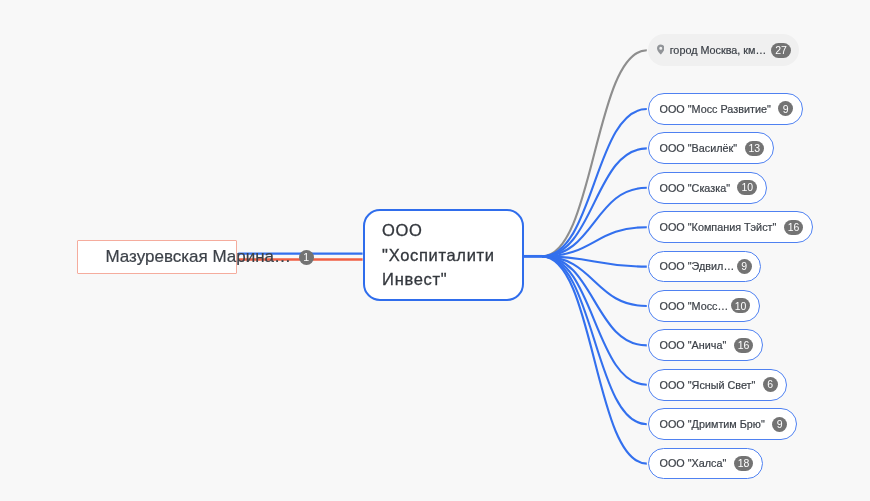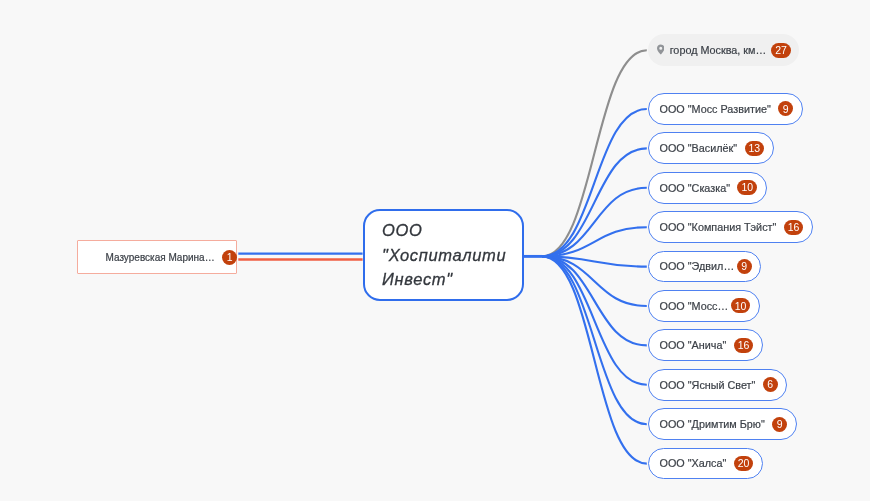--- a/index.html
+++ b/index.html
@@ -11,46 +11,46 @@
   .node{backface-visibility:hidden;}
   svg#edge-layer{position:absolute;left:0;top:0;width:870px;height:501px;pointer-events:none;}
   .node{position:absolute;box-sizing:border-box;display:flex;align-items:center;white-space:nowrap;}
 
   
   #center-node{
     left:362.6px;top:208.6px;width:161px;height:92.6px;
     border:2.5px solid #2f6dec;border-radius:17px;background:#ffffff;
     display:block;padding:0;
   }
-  #center-node .ctext{position:absolute;left:17.5px;top:7.2px;font-style:italic;}
+  #center-node .ctext{position:absolute;left:17.5px;top:7.2px;}
   #center-node .cline{font-size:16.5px;line-height:24.8px;color:#33373d;
                       letter-spacing:0.68px;-webkit-text-stroke:0.3px #33373d;}
   .ntext,.cline,.badge{-webkit-font-smoothing:antialiased;}
 
   
   #left-node{
     left:77px;top:239.9px;width:160.4px;height:34.5px;
     border:1.7px solid #f5ac9d;background:#ffffff;border-radius:1px;
     padding:0 7.5px 0 11.5px;
   }
-  #left-node .ntext{font-size:10px;color:#3c4148;padding-left:16px;-webkit-text-stroke:0.2px #3c4148;}
+  #left-node .ntext{font-size:17px;color:#3c4148;padding-left:16px;-webkit-text-stroke:0.2px #3c4148;}
   #left-node .badge{margin-left:7.5px;}
 
   
   .rnode{height:31.8px;border-radius:16px;box-sizing:border-box;}
   
   .rnode.blue{border:1.3px solid #4f81f1;background:#ffffff;padding:0 8.6px 0 10.4px;}
   .rnode.grey{border:none;background:#f0f0f0;padding:0 7.6px 0 8.4px;}
   .rnode.grey .ell{letter-spacing:-1.2px;margin-right:-1.2px;}
   .rnode .ntext{font-size:10.8px;color:#3c4148;-webkit-text-stroke:0.2px #3c4148;}
   .rnode .badge{margin-left:7.4px;}
   .rnode.grey .ntext{margin-left:5.6px;}
 
   .badge{display:inline-flex;align-items:center;justify-content:center;
-         background:#c2410c;color:#ffffff;border-radius:8px;height:15px;min-width:15px;
+         background:#737373;color:#ffffff;border-radius:8px;height:15px;min-width:15px;
          padding:0 4px;font-size:10.5px;box-sizing:border-box;line-height:1;}
   .pin{flex:0 0 auto;width:7.5px;height:10.9px;display:block;margin-top:-1.0px;}
   .ell{font-style:normal;display:inline-block;letter-spacing:-2.5px;margin-right:-2.5px;}
 </style>
 </head>
 <body>
 
 <div id="canvas">
 
   <svg id="edge-layer" viewBox="0 0 870 501" xmlns="http://www.w3.org/2000/svg">
@@ -122,16 +122,16 @@
       <div class="node rnode blue" style="left: 648.2px; top: 368.8px;">
         <span class="ntext">ООО "Ясный Свет"</span>
         <span class="badge">6</span>
       </div>
       <div class="node rnode blue" style="left: 648.2px; top: 408.2px;">
         <span class="ntext">ООО "Дримтим Брю"</span>
         <span class="badge">9</span>
       </div>
       <div class="node rnode blue" style="left: 648.2px; top: 447.6px;">
         <span class="ntext">ООО "Халса"</span>
-        <span class="badge">20</span>
+        <span class="badge">18</span>
       </div>
     </div>
 </div>
 
 </body></html>

